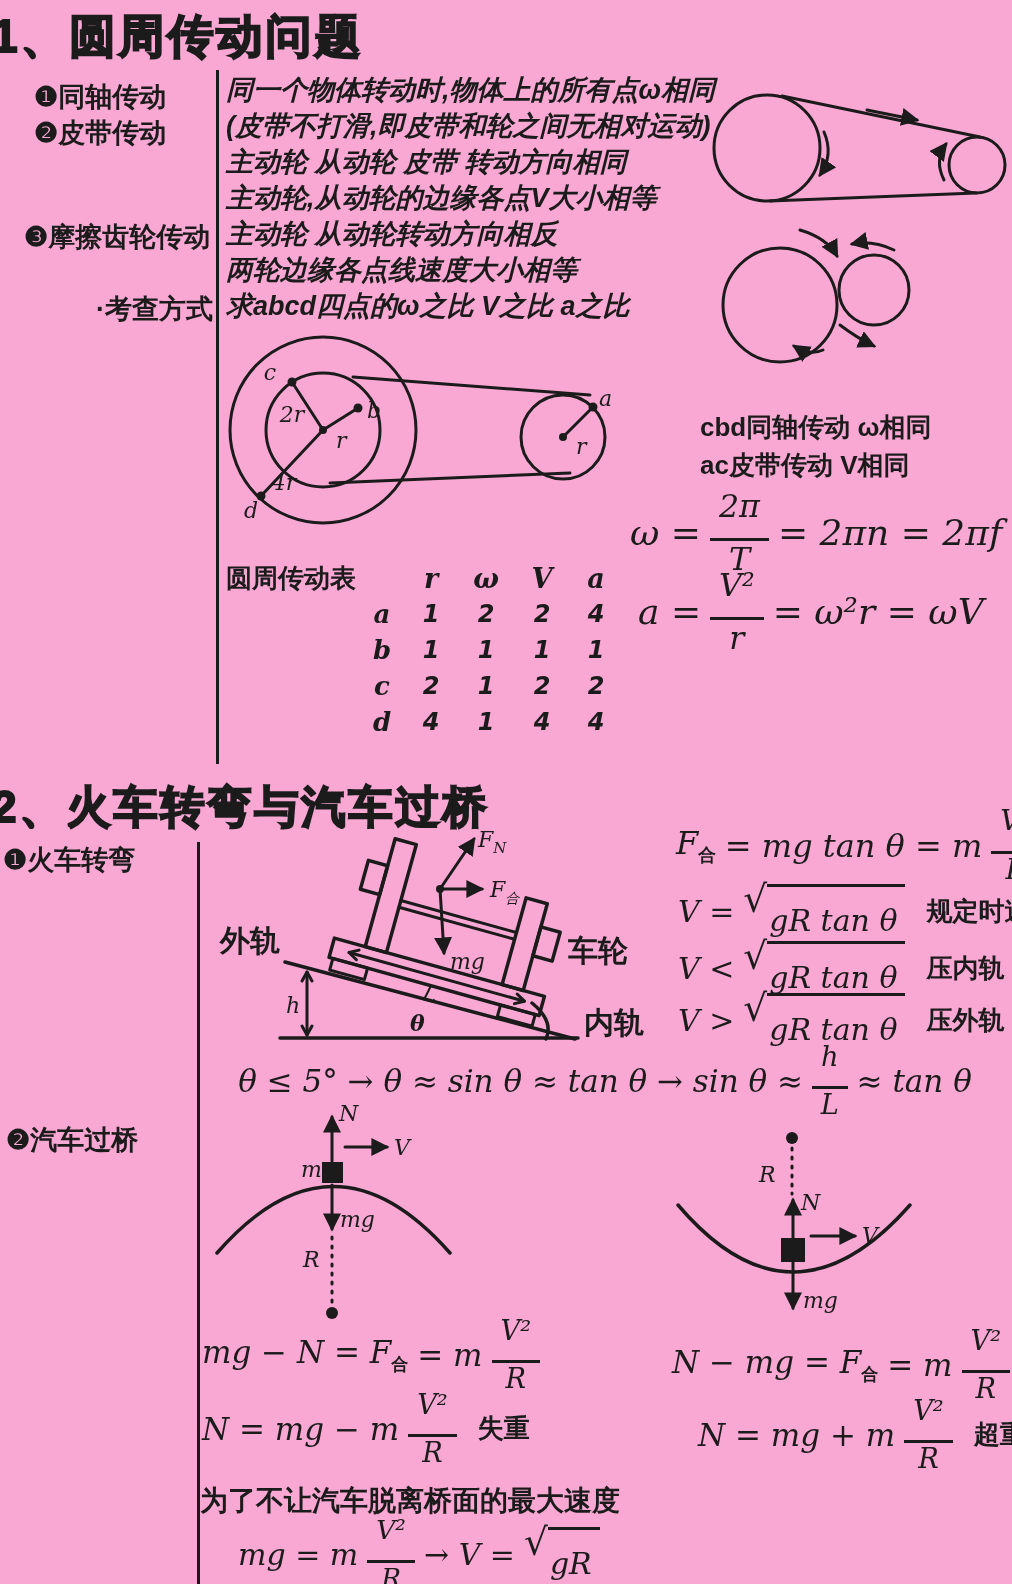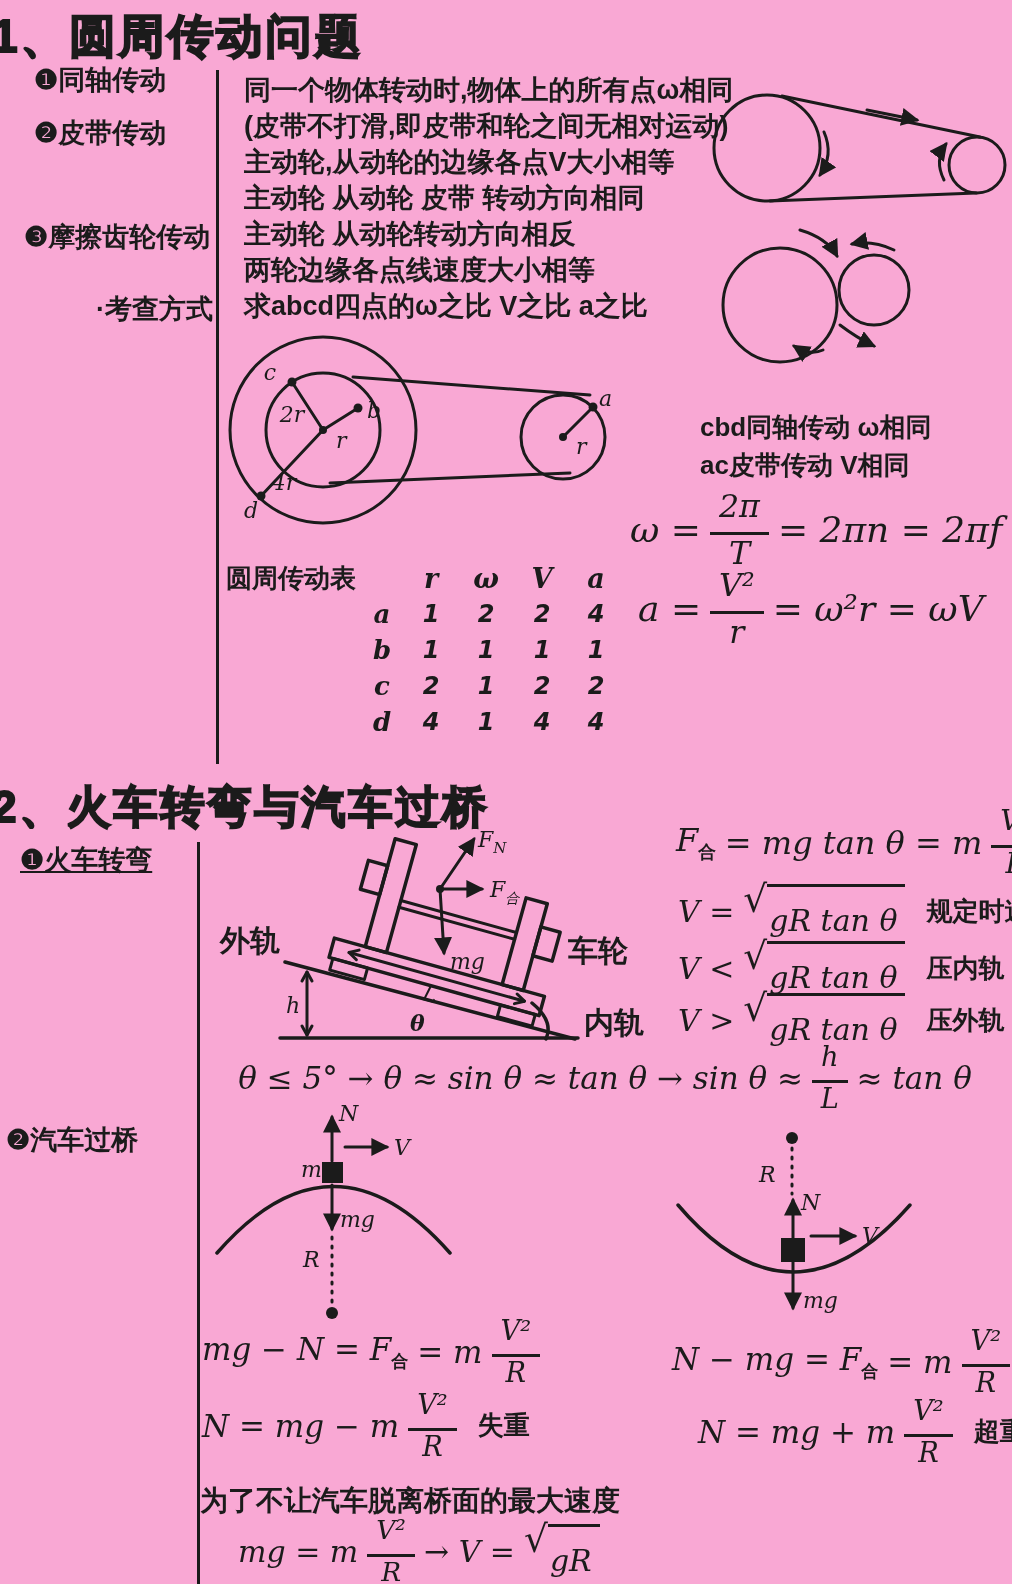--- a/index.html
+++ b/index.html
@@ -8,21 +8,21 @@
         font-family:"Liberation Sans",sans-serif;color:var(--ink);}
   .abs{position:absolute;}
   .marker-title{font-weight:900;font-size:46px;letter-spacing:3px;-webkit-text-stroke:2px var(--ink);white-space:nowrap;}
   .hw{font-weight:700;font-size:27px;white-space:nowrap;}
   .hw-sm{font-weight:700;font-size:26px;white-space:nowrap;}
   .desc-block div{height:36px;line-height:36px;}
   .vline{width:3px;background:var(--ink);}
   .math{font-family:"DejaVu Serif","Liberation Serif",serif;font-style:italic;display:flex;align-items:center;gap:9px;white-space:nowrap;}
   .f36{font-size:36px;} .f32{font-size:32px;} .f31{font-size:31px;} .f30{font-size:30px;}
   .frac{display:inline-flex;flex-direction:column;align-items:center;line-height:1.08;font-size:0.88em;}
-  .frac .num{border-bottom:3px solid var(--ink);padding:0 9px 9px;}
+  .frac .num{border-bottom:3px solid var(--ink);padding:0 9px 15px;}
   .frac .den{padding-top:1px;}
   .sqrt{display:inline-flex;align-items:flex-start;}
   .rsign{font-size:1.25em;line-height:1;transform:translateY(-3px);}
   .rbody{border-top:3px solid var(--ink);padding:16px 8px 0 2px;text-align:right;}
   sub.cjk{font-style:normal;font-family:"Liberation Sans",sans-serif;font-size:0.55em;font-weight:700;}
   .cnote{font-family:"Liberation Sans",sans-serif;font-style:normal;font-weight:700;font-size:26px;margin-left:12px;}
   .tbl{display:grid;grid-template-columns:134px 44px 54px 56px 56px 52px;grid-auto-rows:36px;align-items:center;}
   .tbl .t{font-weight:700;font-size:26px;}
   .tbl .hd{font-family:"DejaVu Serif","Liberation Serif",serif;font-style:italic;font-size:27px;text-align:center;font-weight:700;}
   .tbl .rl{font-family:"DejaVu Serif","Liberation Serif",serif;font-style:italic;font-size:26px;text-align:center;font-weight:700;}
@@ -34,32 +34,32 @@
   .svgmath{font-family:"DejaVu Serif","Liberation Serif",serif;font-style:italic;font-size:22px;fill:var(--ink);}
   .svgcjk{font-family:"Liberation Sans",sans-serif;font-weight:700;font-size:30px;fill:var(--ink);}
 </style>
 </head>
 <body>
 
 <div class="page">
 
   <div class="abs marker-title" style="left:-8px;top:6px;">1、圆周传动问题</div>
 
-  <div class="abs hw" style="left:34px;top:62px;">❶同轴传动</div>
+  <div class="abs hw" style="left:34px;top:79px;">❶同轴传动</div>
   <div class="abs hw" style="left:34px;top:115px;">❷皮带传动</div>
   <div class="abs hw" style="left:24px;top:219px;">❸摩擦齿轮传动</div>
   <div class="abs hw" style="left:96px;top:291px;">·考查方式</div>
 
   <div class="abs vline" style="left:216px;top:70px;height:694px;"></div>
 
-  <div class="abs hw desc-block" style="left:244px;top:72px;">
+  <div class="abs hw desc-block" style="left:226px;top:72px;font-style:italic;">
     <div>同一个物体转动时,物体上的所有点ω相同</div>
     <div>(皮带不打滑,即皮带和轮之间无相对运动)</div>
+    <div>主动轮 从动轮 皮带 转动方向相同</div>
     <div>主动轮,从动轮的边缘各点V大小相等</div>
-    <div>主动轮 从动轮 皮带 转动方向相同</div>
     <div>主动轮 从动轮转动方向相反</div>
     <div>两轮边缘各点线速度大小相等</div>
     <div>求abcd四点的ω之比 V之比 a之比</div>
   </div>
 
   <svg class="abs" style="left:682px;top:60px;" width="330" height="330" viewBox="0 0 330 330">
     <defs>
         <marker id="ahA" markerWidth="8" markerHeight="8" refX="5.2" refY="3" orient="auto">
           <path d="M0,0 L6,3 L0,6 Z" fill="#1b1b1b"></path>
         </marker>
@@ -159,21 +159,21 @@
 
     <div></div>
       <div class="rl">d</div>
     <div class="v">4</div>
     <div class="v">1</div>
     <div class="v">4</div>
     <div class="v">4</div>
   </div>
 
   <div class="abs marker-title" style="left:-8px;top:778px;font-size:44px;">2、火车转弯与汽车过桥</div>
-  <div class="abs hw" style="left:20px;top:842px;text-decoration:underline;">❶火车转弯</div>
+  <div class="abs hw" style="left:3px;top:842px;">❶火车转弯</div>
   <div class="abs vline" style="left:197px;top:842px;height:742px;"></div>
 
   <svg class="abs" style="left:210px;top:825px;" width="460" height="225" viewBox="0 0 460 225">
     <defs>
         <marker id="ahB" markerWidth="8" markerHeight="8" refX="5.2" refY="3" orient="auto">
           <path d="M0,0 L6,3 L0,6 Z" fill="#1b1b1b"></path>
         </marker>
       </defs>
     <line class="sk35" x1="70" y1="213" x2="368" y2="213"></line>
     <line class="sk35" x1="75" y1="137" x2="365" y2="214"></line>

